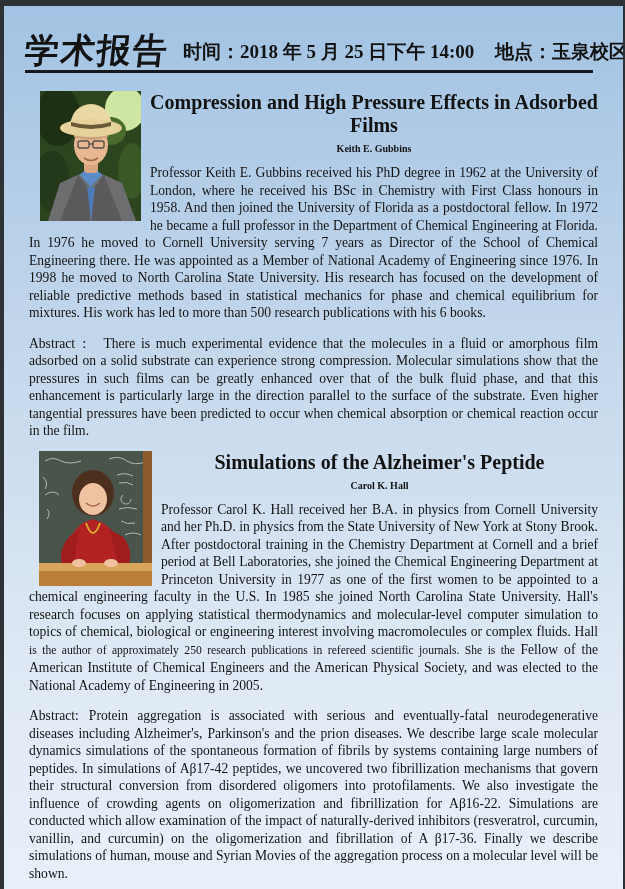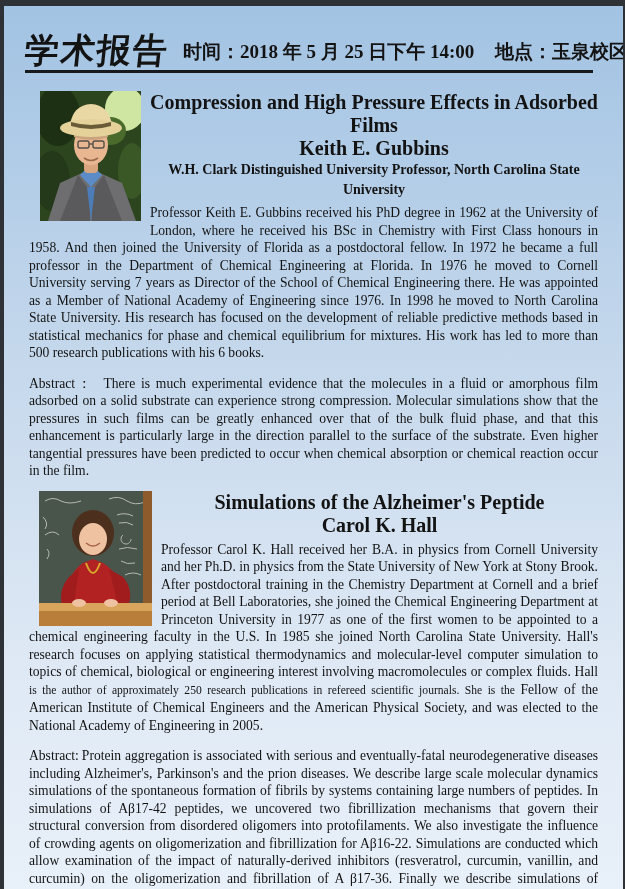--- a/index.html
+++ b/index.html
@@ -44,33 +44,33 @@
   
   .talk { margin: 0 25px; }
   .talk-1 { margin-top: 18px; }
   .talk-2 { margin-top: 11px; }
 
   .photo { float: left; margin: 0 9px 2px 11px; display: block; }
   .photo-1 { width: 101px; height: 130px; }
   .photo-2 { width: 113px; height: 135px; margin-left: 10px; }
 
   .talk-title { font-size: 20px; font-weight: bold; text-align: center; line-height: 23px; }
-  .speaker    { font-size: 20px; font-weight: bold; text-align: center; line-height: 23px; }
+  .speaker    { font-size: 10px; font-weight: bold; text-align: center; line-height: 23px; }
   .affil      { font-size: 14px; font-weight: bold; text-align: center; line-height: 20px; }
 
   .bio, .abstract {
     font-size: 13.6px;
     line-height: 17.5px;
     text-align: justify;
   }
   .bio { margin-top: 4px; }
   .abstract { margin-top: 13px; clear: both; }
   .abstract-label { font-weight: normal; }
   .gap-wide { margin-right: 10px; }
-  .gap-narrow { margin-right: 3px; }
+  .gap-narrow { margin-right: 10px; }
   .bio-small { font-size: 11.6px; }
 </style>
 </head>
 <body>
 
 <div class="page">
 
   <div class="header">
     <div class="brand">学术报告</div>
     <div class="meta">
@@ -106,21 +106,20 @@
 
       <path d="M44 67 Q51 72 58 67" fill="none" stroke="#9a6a4a" stroke-width="1.6"></path>
 
       <path d="M30 34 Q33 14 51 13 Q69 14 72 34 Z" fill="#e9d8a4"></path>
       <ellipse cx="51" cy="37" rx="31" ry="9" fill="#e4d29a"></ellipse>
       <path d="M31 31 Q51 37 71 31 L71 35 Q51 41 31 35 Z" fill="#6b5a38"></path>
     </svg>
 
     <div class="talk-title">Compression and High Pressure Effects in Adsorbed Films</div>
     <div class="speaker">Keith E. Gubbins</div>
-    <div class="affil">W.H. Clark Distinguished University Professor, North Carolina State University</div>
     <p class="bio">Professor Keith E. Gubbins received his PhD degree in 1962 at the University of London, where he received his BSc in Chemistry with First Class honours in 1958. And then joined the University of Florida as a postdoctoral fellow. In 1972 he became a full professor in the Department of Chemical Engineering at Florida. In 1976 he moved to Cornell University serving 7 years as Director of the School of Chemical Engineering there. He was appointed as a Member of National Academy of Engineering since 1976. In 1998 he moved to North Carolina State University. His research has focused on the development of reliable predictive methods based in statistical mechanics for phase and chemical equilibrium for mixtures. His work has led to more than 500 research publications with his 6 books.</p>
     <p class="abstract">
       <span class="abstract-label gap-wide">Abstract：</span><span>There is much experimental evidence that the molecules in a fluid or amorphous film adsorbed on a solid substrate can experience strong compression. Molecular simulations show that the pressures in such films can be greatly enhanced over that of the bulk fluid phase, and that this enhancement is particularly large in the direction parallel to the surface of the substrate. Even higher tangential pressures have been predicted to occur when chemical absorption or chemical reaction occur in the film.</span>
     </p>
   </div>
 
   <div class="talk talk-2">
     <svg class="photo photo-2" viewBox="0 0 113 135" aria-hidden="true">
 
       <rect x="0" y="0" width="113" height="135" fill="#49544b"></rect>

